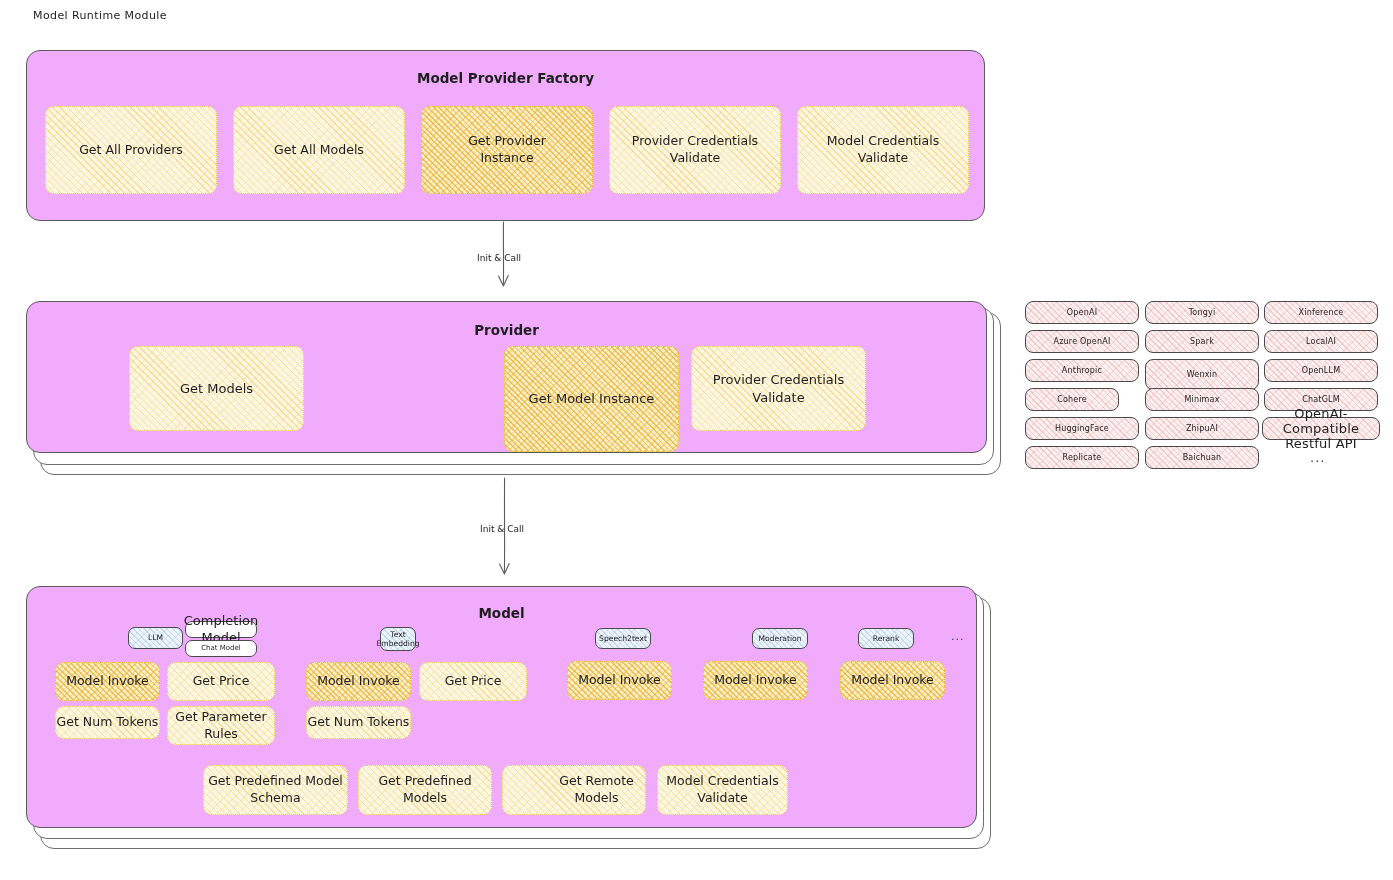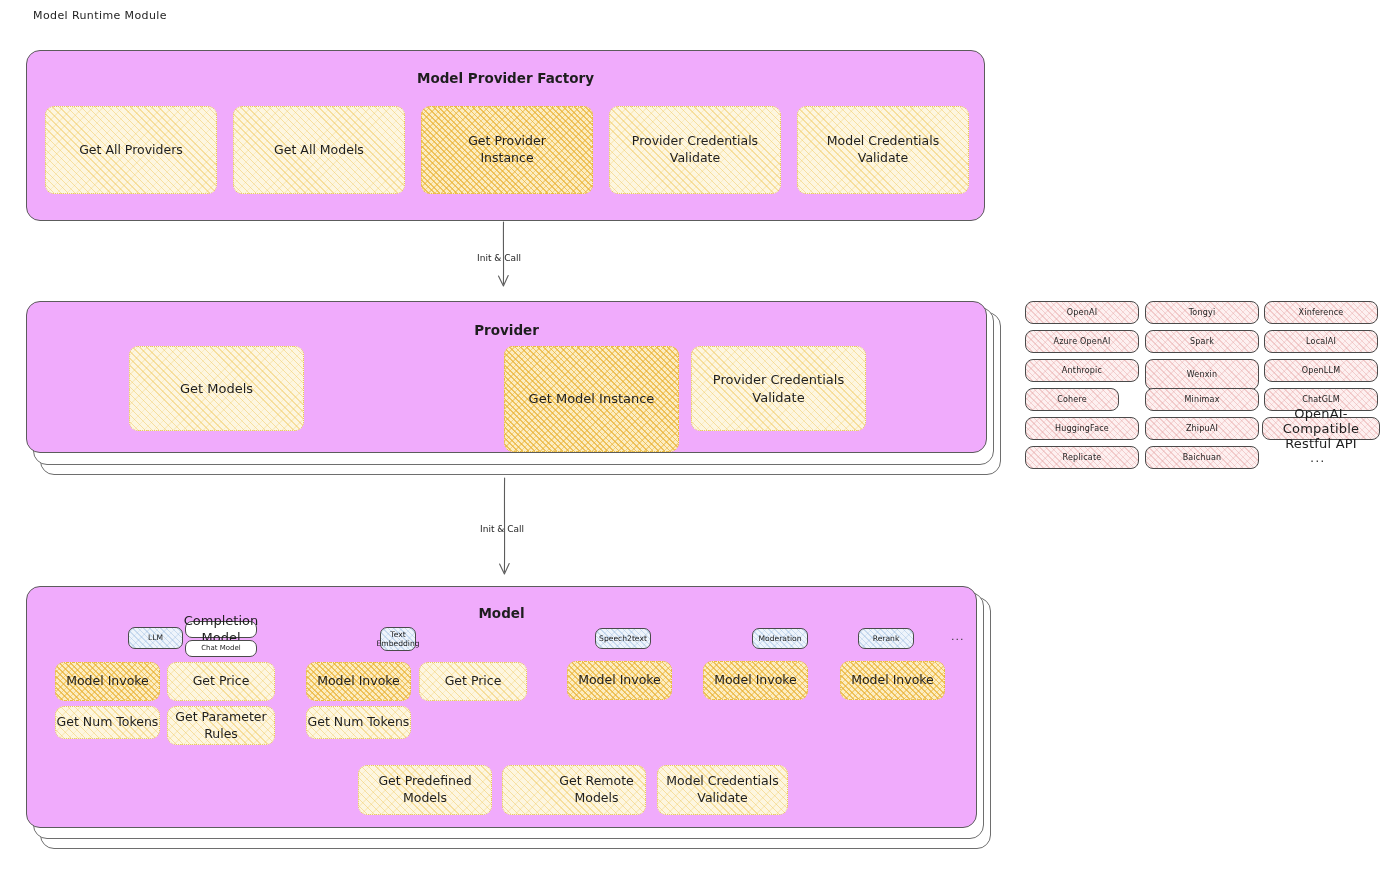--- a/index.html
+++ b/index.html
@@ -288,20 +288,24 @@
 
   <div class="pill" style="left:858px;top:628px;width:56px;height:21px;">
     <span style="white-space:pre-line;">Rerank</span>
   </div>
   <div class="node hl" style="left:840px;top:661px;width:105px;height:39px;">
     <span style="white-space:pre-line;">Model Invoke</span>
   </div>
 
   <div class="ellipsis" style="left:951px;top:630px;font-size:11px;">...</div>
 
+  <div class="node" style="left:203px;top:765px;width:145px;height:50px;">
+    <span style="white-space:pre-line;">Get Predefined Model
+Schema</span>
+  </div>
   <div class="node" style="left:358px;top:765px;width:134px;height:50px;">
     <span style="white-space:pre-line;">Get Predefined
 Models</span>
   </div>
   <div class="node" style="left:502px;top:765px;width:144px;height:50px;">
     <span style="white-space:pre-line;margin-left:45px;">Get Remote Models</span>
   </div>
   <div class="node" style="left:657px;top:765px;width:131px;height:50px;">
     <span style="white-space:pre-line;">Model Credentials
 Validate</span>

